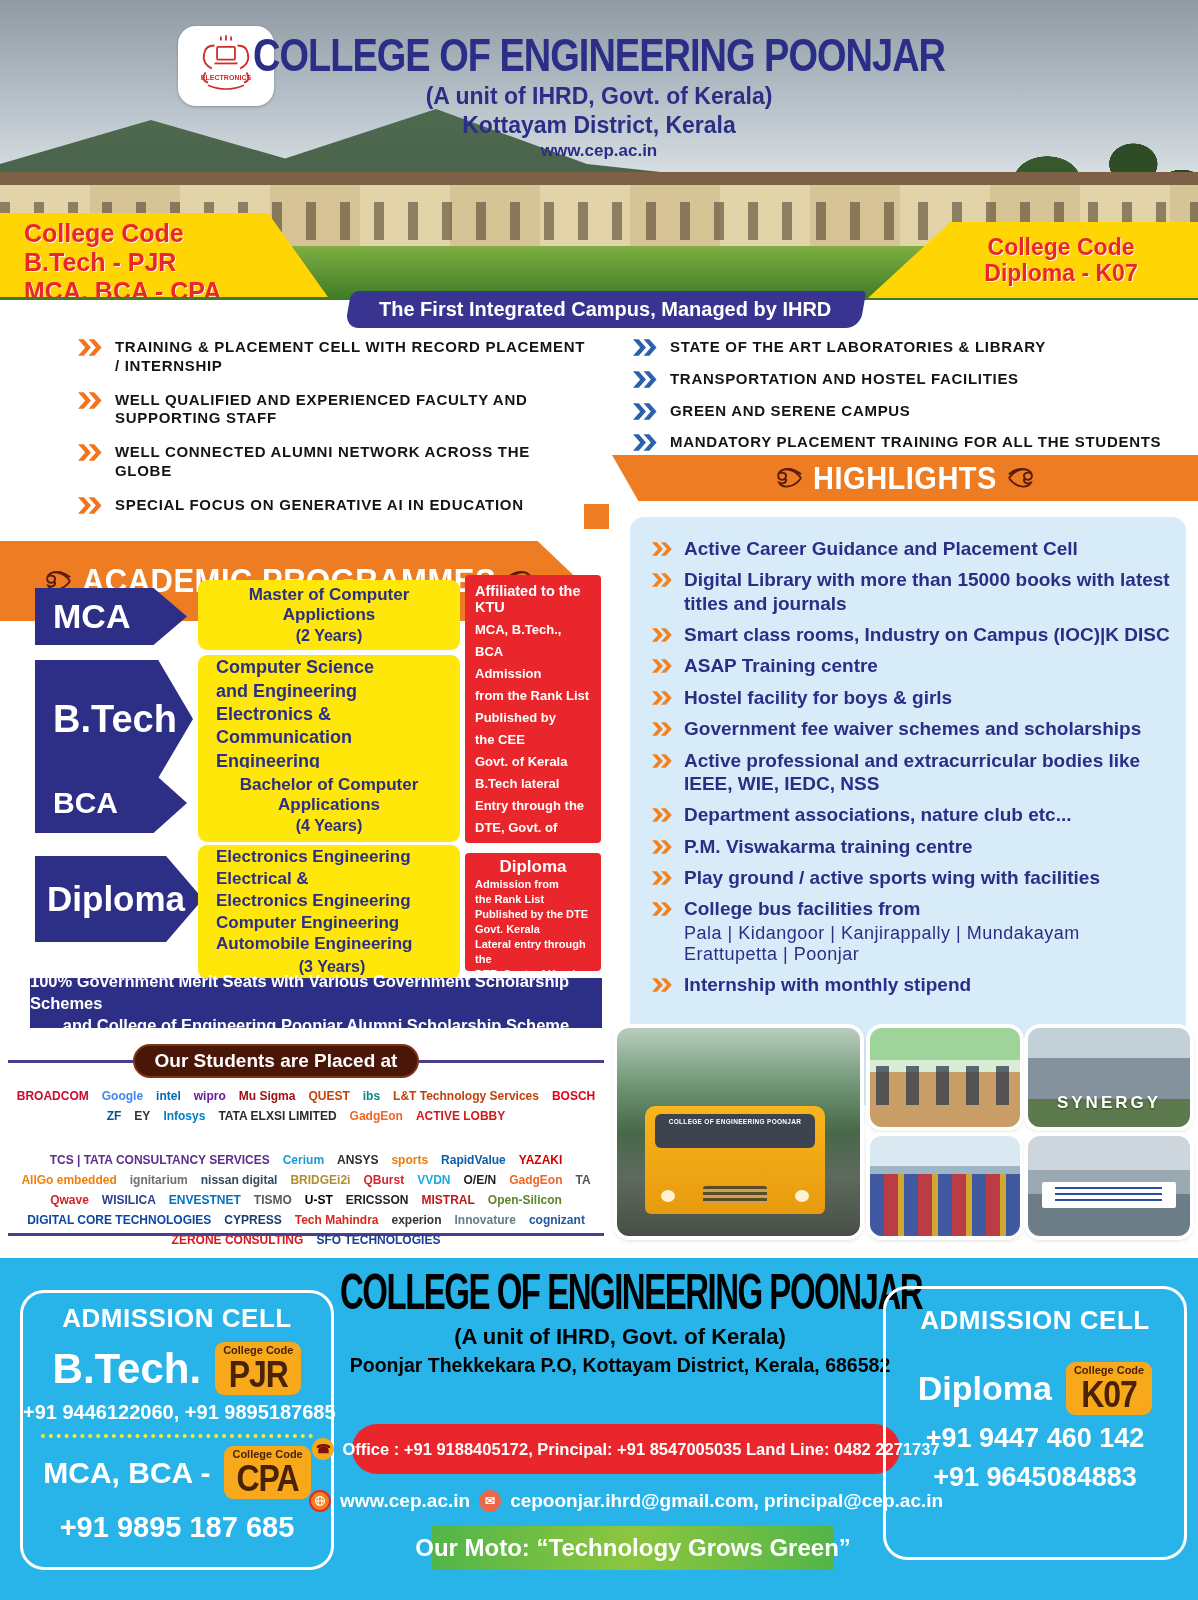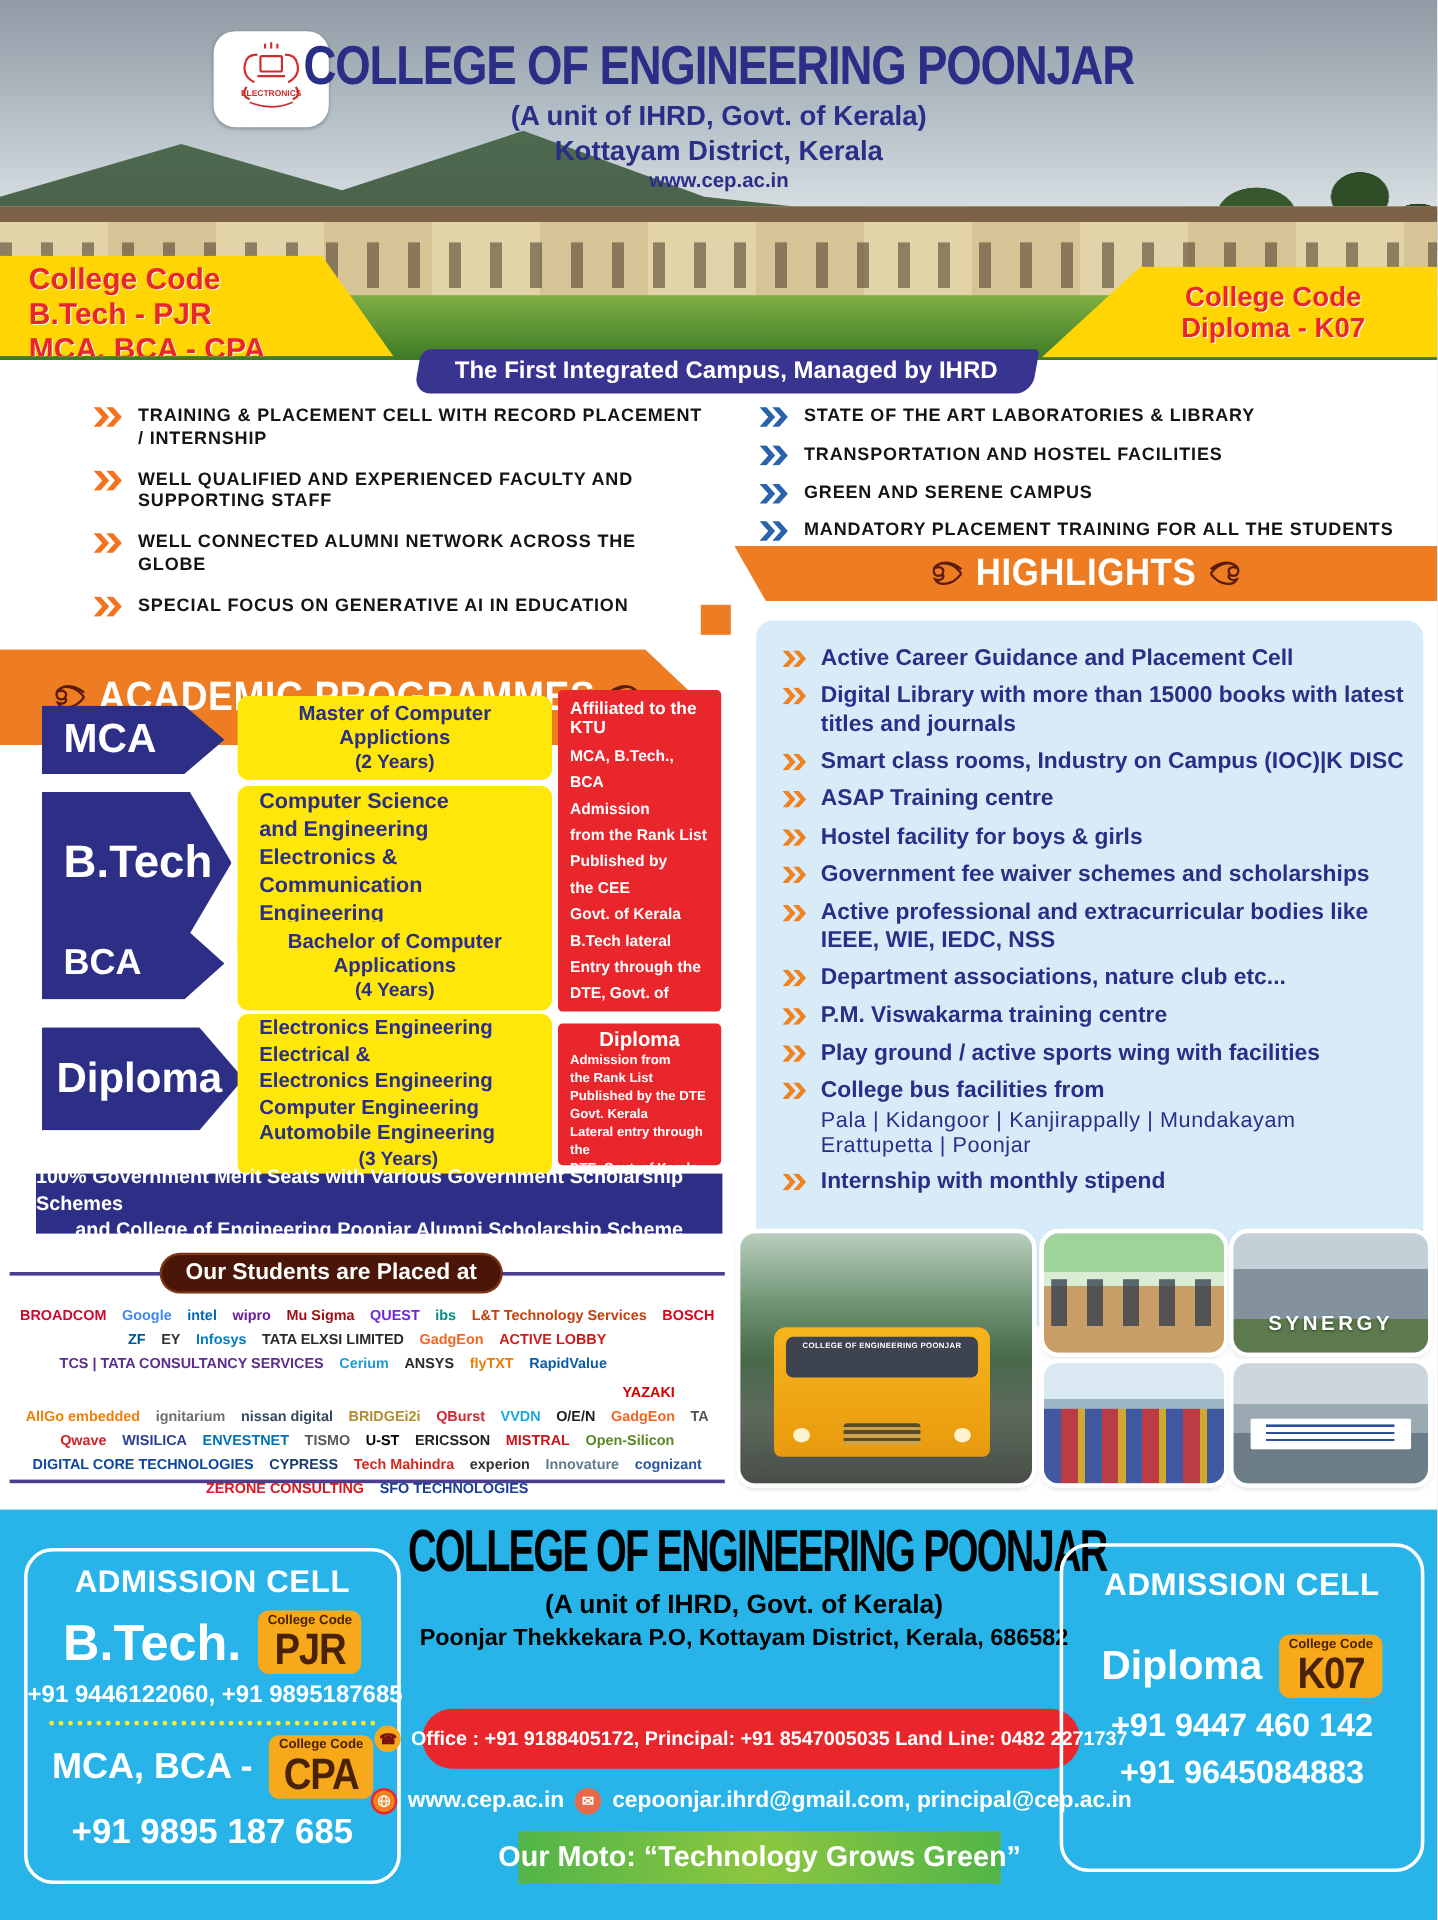--- a/index.html
+++ b/index.html
@@ -102,21 +102,21 @@
     padding:20px 16px 10px 22px;z-index:1;}
   .hl-item{display:flex;align-items:flex-start;margin-bottom:8px;}
   .hl-item .chev{width:21px;min-width:21px;height:14px;margin-right:11px;margin-top:5px;color:#f08220;}
   .hl-txt{font-weight:bold;font-size:19px;color:#2b2e87;line-height:1.23;}
   .hl-sub{font-weight:normal;font-size:18px;color:#2b2e87;letter-spacing:.5px;margin-top:2px;}
   .hl-sub:empty{display:none;}
 
   
   .placed-panel{position:absolute;left:8px;top:1060px;width:596px;height:176px;background:#fff;z-index:2;
     border-top:3px solid #4b3e8e;border-bottom:3px solid #4b3e8e;padding:24px 8px 4px 8px;
-    display:flex;flex-wrap:wrap;align-items:flex-start;justify-content:center;column-gap:13px;row-gap:2px;}
+    display:flex;flex-wrap:wrap;align-items:flex-end;justify-content:center;column-gap:13px;row-gap:2px;}
   .placed-pill{position:absolute;left:135px;top:1046px;width:282px;height:30px;background:#4a1607;border-radius:16px;z-index:3;
     display:flex;align-items:center;justify-content:center;color:#fff;font-weight:bold;font-size:19px;box-shadow:0 0 0 2px #7a3514;}
   .logo-chip{font-weight:bold;font-size:12px;white-space:nowrap;line-height:1.5;}
 
   
   .photo{position:absolute;border-radius:12px;overflow:hidden;z-index:2;
     box-shadow:0 0 0 4px #fff,0 2px 6px rgba(0,0,0,.35);}
   .ph-bus{left:617px;top:1028px;width:243px;height:208px;
     background:linear-gradient(180deg,#b9cdbd 0%,#6e9474 28%,#48694a 50%,#5e6a5d 72%,#474e46 100%);}
   .bus-body{position:absolute;left:28px;top:78px;width:180px;height:108px;background:linear-gradient(#f8b51c,#e89a0e);border-radius:10px 10px 6px 6px;}
@@ -607,21 +607,21 @@
       <span class="logo-chip" style="color: rgb(204, 9, 47);">BROADCOM</span>
 
       <span class="logo-chip" style="color: rgb(66, 133, 244);">Google</span>
 
       <span class="logo-chip" style="color: rgb(0, 104, 181);">intel</span>
 
       <span class="logo-chip" style="color: rgb(106, 27, 154);">wipro</span>
 
       <span class="logo-chip" style="color: rgb(160, 15, 23);">Mu Sigma</span>
 
-      <span class="logo-chip" style="color: #6d28d9;">QUEST</span>
+      <span class="logo-chip" style="color: #c2410c;">QUEST</span>
 
       <span class="logo-chip" style="color: rgb(0, 140, 126);">ibs</span>
 
       <span class="logo-chip" style="color: #c2410c;">L&amp;T Technology Services</span>
 
       <span class="logo-chip" style="color: rgb(226, 0, 26);">BOSCH</span>
 
       <span class="logo-chip" style="color: rgb(0, 85, 150);">ZF</span>
 
       <span class="logo-chip" style="color: rgb(51, 51, 51);">EY</span>
@@ -633,21 +633,21 @@
       <span class="logo-chip" style="color: rgb(242, 101, 34);">GadgEon</span>
 
       <span class="logo-chip" style="color: rgb(209, 26, 26);">ACTIVE LOBBY</span>
 
       <span class="logo-chip" style="color: rgb(91, 45, 142);">TCS | TATA CONSULTANCY SERVICES</span>
 
       <span class="logo-chip" style="color: rgb(28, 154, 214);">Cerium</span>
 
       <span class="logo-chip" style="color: rgb(43, 43, 43);">ANSYS</span>
 
-      <span class="logo-chip" style="color: rgb(232, 126, 12);">flyTXT</span>
+      <span class="logo-chip" style="color: rgb(232, 126, 12);">sports</span>
 
       <span class="logo-chip" style="color: rgb(11, 92, 168);">RapidValue</span>
 
       <span class="logo-chip" style="color: rgb(212, 0, 0); margin-top: 24px;">YAZAKI</span>
 
       <span class="logo-chip" style="color: rgb(240, 127, 9);">AllGo embedded</span>
 
       <span class="logo-chip" style="color: rgb(108, 111, 113);">ignitarium</span>
 
       <span class="logo-chip" style="color: rgb(52, 73, 94);">nissan digital</span>

